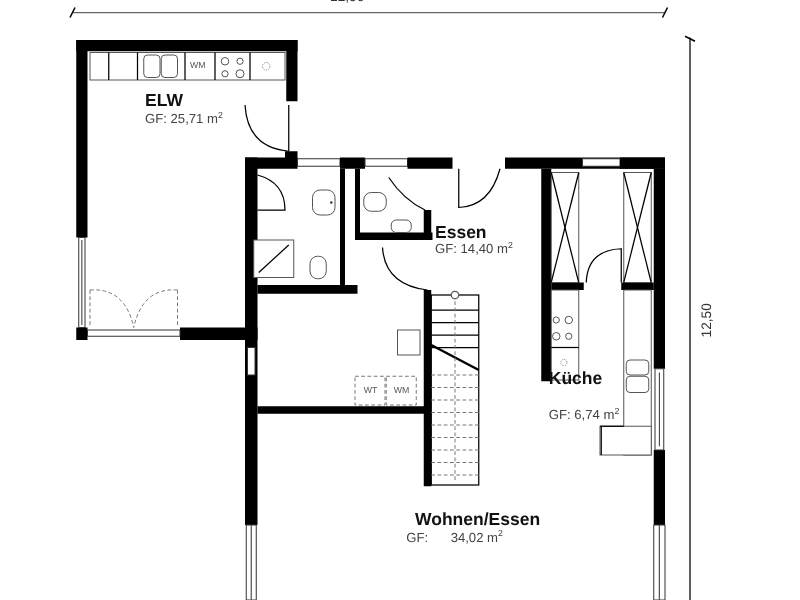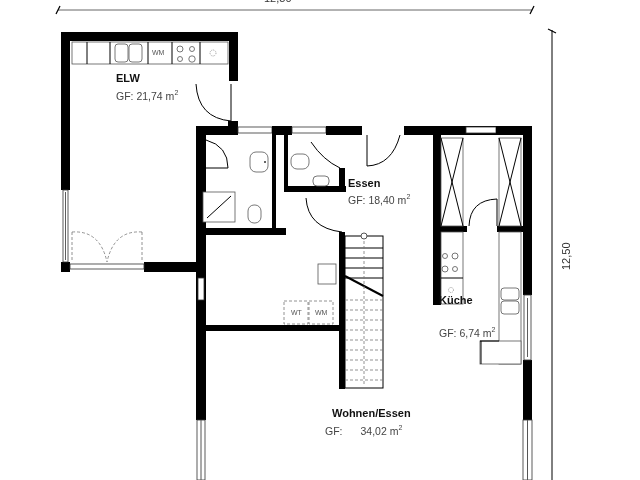--- a/index.html
+++ b/index.html
@@ -3,21 +3,21 @@
 <meta charset="utf-8">
 <style>
   html, body { margin: 0; padding: 0; background: #ffffff; }
   body { width: 640px; height: 480px; overflow: hidden; position: relative; font-family: "Liberation Sans", sans-serif; }
   svg { position: absolute; left: 0; top: 0; }
   .wall { fill: #000; }
   .thin { stroke: #000; stroke-width: 1; fill: none; }
   .fix { stroke: #555; stroke-width: 0.8; fill: #fff; }
   .dash { stroke: #777; stroke-width: 0.8; fill: none; stroke-dasharray: 3 2; }
   .win { fill: #fff; stroke: #333; stroke-width: 0.8; }
-  .room-name { position: absolute; font-weight: bold; font-size: 11px; color: #111; white-space: nowrap; }
+  .room-name { position: absolute; font-weight: bold; font-size: 14px; color: #111; white-space: nowrap; }
   .room-area { position: absolute; font-size: 10.5px; color: #444; white-space: nowrap; }
   .room-area sup { font-size: 7px; }
   .dim { position: absolute; font-size: 11px; color: #333; white-space: nowrap; }
   .appl { position: absolute; font-size: 7px; color: #555; }
 </style>
 </head>
 <body>
 
 <svg width="640" height="480" viewBox="0 0 640 480">
 
@@ -172,25 +172,25 @@
 
 <div class="dim" style="left:264px; top:-8px;">12,50</div>
 <div class="dim" style="left:560px; top:270px; transform: rotate(-90deg); transform-origin: left top;">12,50</div>
 
 <div class="appl" style="left:152px; top:49px;">WM</div>
 <div class="appl" style="left:291px; top:309px;">WT</div>
 <div class="appl" style="left:315px; top:309px;">WM</div>
 
 <div>
   <div class="room-name" style="left:116px; top:72px;">ELW</div>
-  <div class="room-area" style="left:116px; top:89px;"><span>GF: </span><span>21,74 m</span><sup>2</sup></div>
+  <div class="room-area" style="left:116px; top:89px;"><span>GF: </span><span>25,71 m</span><sup>2</sup></div>
 </div>
 <div>
   <div class="room-name" style="left:348px; top:177px;">Essen</div>
-  <div class="room-area" style="left:348px; top:193px;"><span>GF: </span><span>18,40 m</span><sup>2</sup></div>
+  <div class="room-area" style="left:348px; top:193px;"><span>GF: </span><span>14,40 m</span><sup>2</sup></div>
 </div>
 <div>
   <div class="room-name" style="left:439px; top:294px;">Küche</div>
   <div class="room-area" style="left:439px; top:326px;"><span>GF: </span><span>6,74 m</span><sup>2</sup></div>
 </div>
 <div>
   <div class="room-name" style="left:332px; top:407px;">Wohnen/Essen</div>
   <div class="room-area" style="left:325px; top:424px;"><span>GF:</span><span style="display:inline-block; width:18px;"></span><span>34,02 m</span><sup>2</sup></div>
 </div>
 

